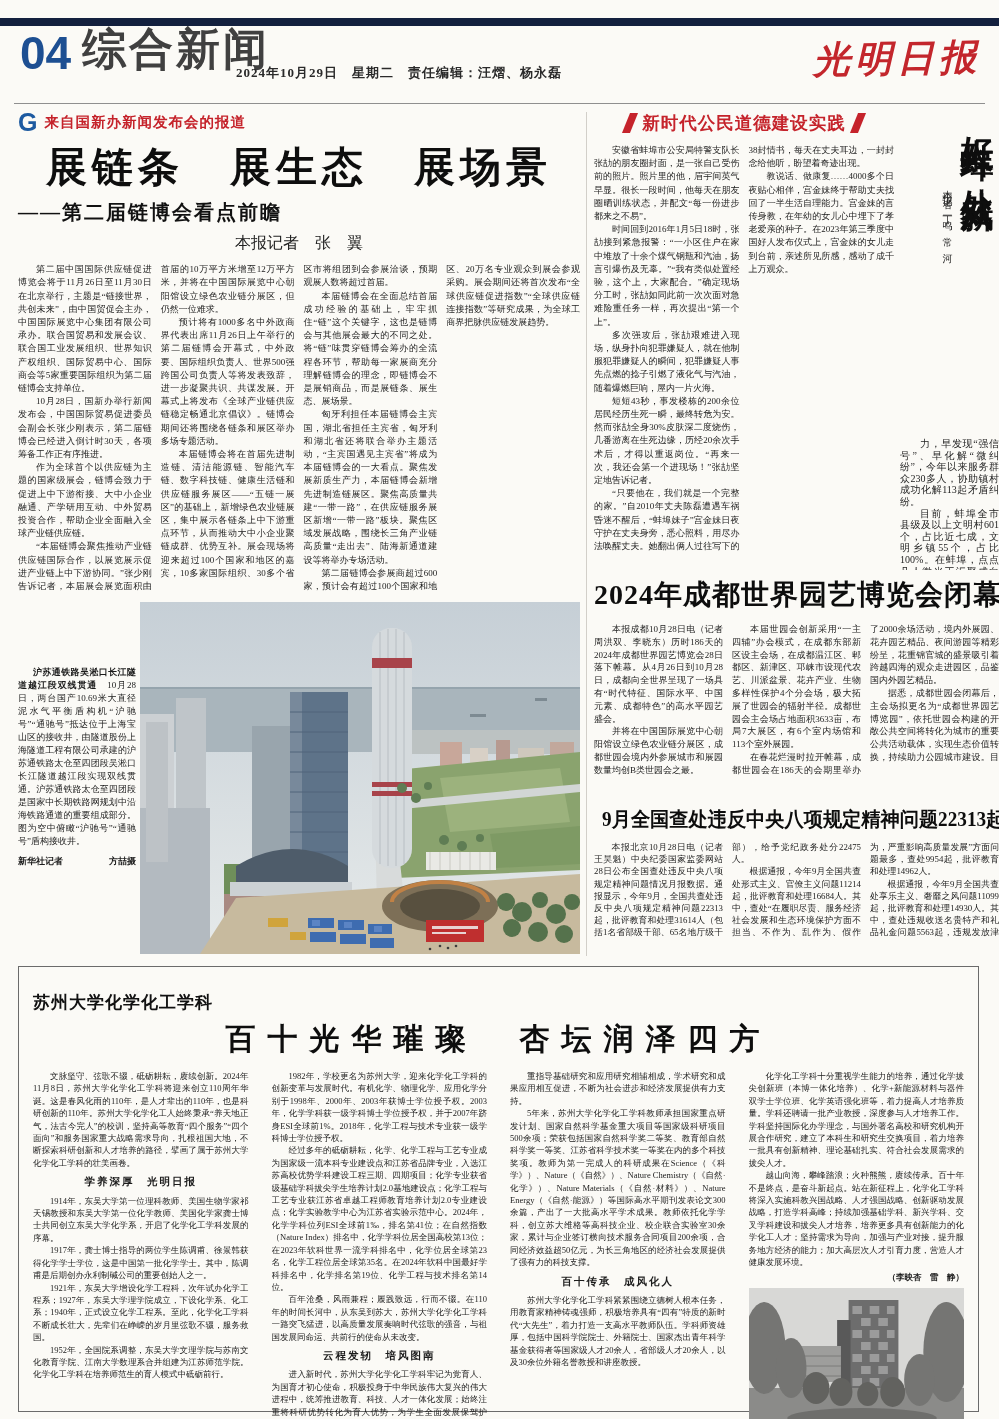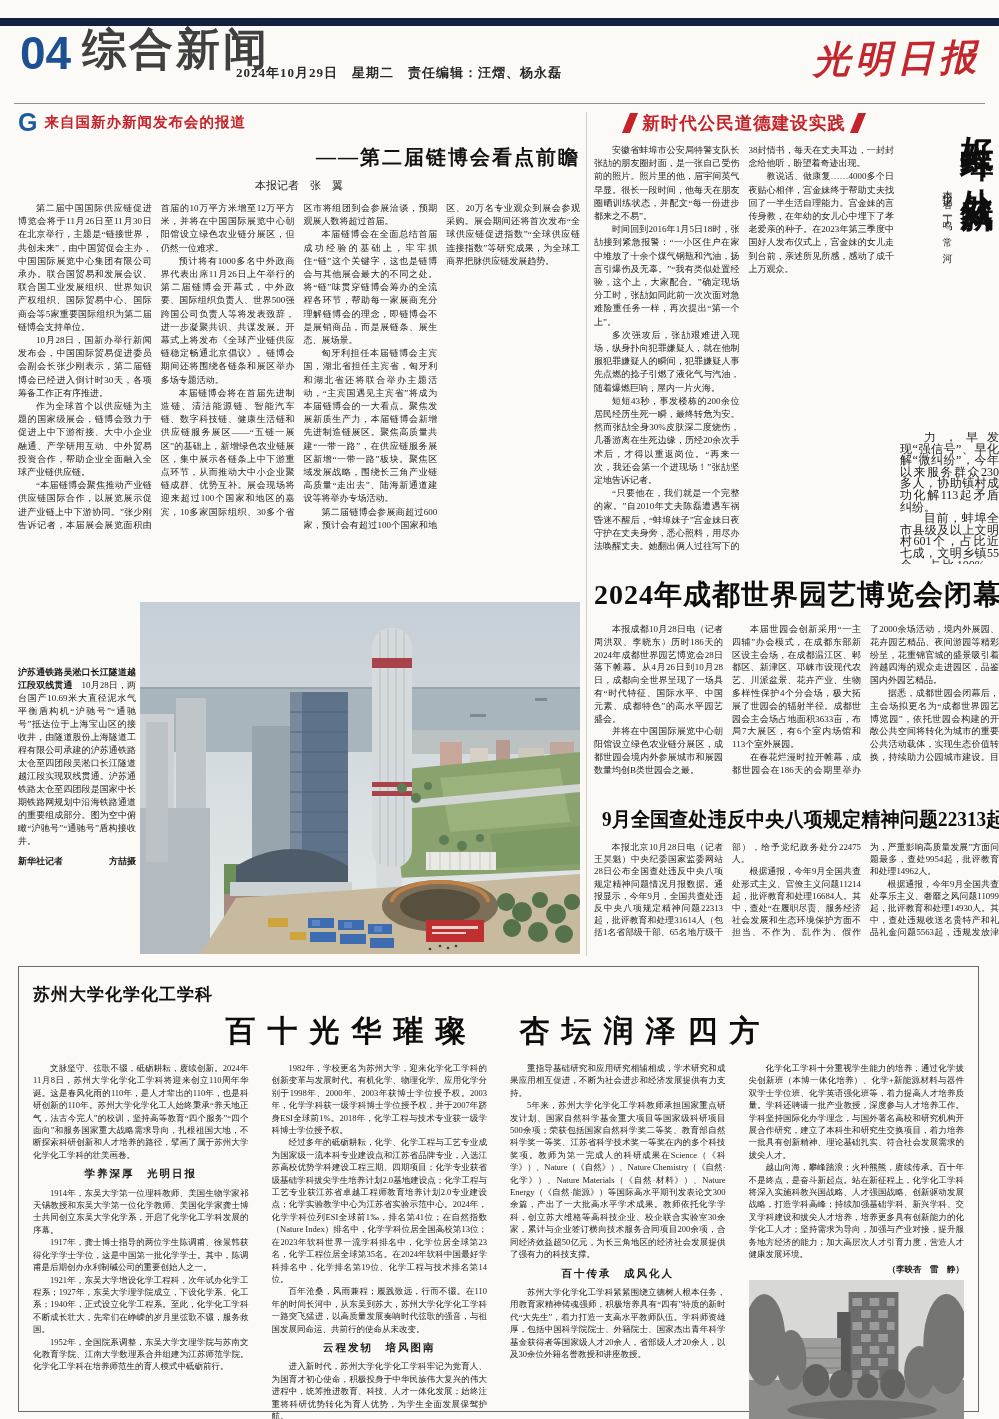--- a/index.html
+++ b/index.html
@@ -18,59 +18,59 @@
   .dateline { left:236px; top:64px; font-size:13px; font-weight:bold; color:#2a2a2a; letter-spacing:1px; }
   .masthead { right:18px; top:34px; font-size:37px; font-weight:900; font-style:italic; color:#c3262c; letter-spacing:5px; transform:rotate(-1deg); }
   .headrule { left:14px; top:103px; width:971px; height:1px; background:#8f8f8f; }
 
   
   .lead { left:18px; top:110px; width:562px; }
   .kicker { display:flex; align-items:center; gap:7px; }
   .gicon { font-family:"Liberation Sans",sans-serif; font-weight:900; font-size:25px; color:#1d5aa0; line-height:1; }
   .kicker-text { font-size:14.5px; font-weight:900; color:#c5232b; letter-spacing:1px; }
   .lead-title { margin-top:10px; text-align:center; font-size:41px; font-weight:900; letter-spacing:5px; color:#0e0e0e; line-height:1.1; }
-  .lead-sub { margin-top:9px; text-align:right; font-size:20px; font-weight:600; color:#111; letter-spacing:2px; }
-  .lead-by { margin-top:7px; text-align:center; font-size:11px; color:#222; }
+  .lead-sub { margin-top:9px; text-align:left; font-size:20px; font-weight:600; color:#111; letter-spacing:2px; }
+  .lead-by { margin-top:7px; text-align:center; font-size:16px; color:#222; }
   .bodycols { margin-top:9px; height:340px; column-count:4; column-gap:9px; font-size:9px; line-height:13.2px; text-align:justify; overflow:hidden; column-fill:auto; }
   .para { margin:0; text-indent:2em; }
 
   
   .caption { left:18px; top:666px; width:118px; font-size:9px; line-height:13px; text-align:justify; }
-  .caption b { font-weight:900; }
+  .caption b { font-weight:900;margin-left:15px; }
   .credit { display:flex; justify-content:space-between; font-weight:bold; margin-top:7px; font-size:9px; }
   .cityphoto { left:140px; top:602px; width:440px; height:352px; }
 
   .vrule { left:586px; top:112px; width:1px; height:844px; background:#d2cfc9; }
 
   
   .moral { left:594px; top:110px; width:405px; height:465px; display:flex; }
   .moral-left { width:300px; }
   .banner { display:flex; align-items:center; justify-content:center; gap:8px; height:26px; }
   .banner-text { font-size:17.5px; font-weight:900; color:#c5232b; letter-spacing:1px; }
   .slash { width:8px; height:20px; background:#c5232b; transform:skewX(-22deg); }
   .moral-cols { margin-top:8px; height:425px; column-count:2; column-gap:9px; font-size:9px; line-height:13.2px; text-align:justify; overflow:hidden; column-fill:auto; }
   .moral-right { width:105px; padding-left:6px; }
   .vblock { writing-mode:vertical-rl; height:322px; margin-left:auto; }
   .vtitle { font-size:33px; font-weight:900; letter-spacing:4px; color:#0e0e0e; }
   .vtitle .gap { margin-top:36px; }
   .vby { font-size:10px; color:#222; padding-top:58px; margin-top:14px; letter-spacing:3px; }
-  .moral-tail { font-size:12px; line-height:11.6px; text-align:justify; height:132px; overflow:hidden; }
+  .moral-tail { margin-top:6px; font-size:10px; line-height:11.6px; text-align:justify; height:132px; overflow:hidden; }
 
   
   .expo { left:594px; top:576px; width:405px; }
   .expo-title { font-size:28px; font-weight:900; text-align:center; letter-spacing:1px; color:#0d0d0d; white-space:nowrap; }
   .expo-cols { margin-top:9px; height:164px; column-count:3; column-gap:9px; font-size:9px; line-height:12.8px; text-align:justify; overflow:hidden; column-fill:auto; }
 
   
   .disc { left:594px; top:806px; width:405px; }
   .disc-title { font-size:20px; font-weight:900; text-align:center; color:#0d0d0d; white-space:nowrap; transform:scaleX(0.96); transform-origin:center; }
   .disc-cols { margin-top:8px; height:104px; column-count:3; column-gap:9px; font-size:8.8px; line-height:12.2px; text-align:justify; overflow:hidden; column-fill:auto; }
 
   
-  .adbox { left:18px; top:966px; width:961px; height:446px; border:1px solid #6b6b6b; background:#fbfaf6; padding:16px 14px; }
+  .adbox { left:18px; top:966px; width:961px; height:446px; border:1px solid #6b6b6b; background:#fbfaf6; padding:24px 14px; }
   .ad-kicker { font-family:"Liberation Sans",sans-serif; font-size:17px; font-weight:900; color:#111; letter-spacing:1px; }
   .ad-title { margin-top:5px; text-align:center; font-size:30px; font-weight:900; letter-spacing:12px; color:#0d0d0d; }
   .ad-cols { display:flex; gap:23px; margin-top:10px; height:358px; overflow:hidden; }
   .ad-col { flex:1; font-size:8.5px; line-height:12.4px; text-align:justify; overflow:hidden; }
   .subhead { text-align:center; font-weight:900; font-size:10.5px; margin:7px 0 6px; letter-spacing:2px; }
   .sign { text-align:right; font-weight:bold; margin-top:2px; }
   .campus { margin-top:5px; width:100%; height:142px; }
   .admark { text-align:right; font-size:9px; letter-spacing:2px; margin-top:3px; }
 </style>
 </head>
@@ -81,20 +81,21 @@
 <div class="abs secttitle">综合新闻</div>
 <div class="abs dateline">2024年10月29日　星期二　责任编辑：汪熠、杨永磊</div>
 <div class="abs masthead">光明日报</div>
 <div class="abs headrule"></div>
 
 <div class="abs lead">
   <div class="kicker">
     <span class="gicon">G</span>
     <span class="kicker-text">来自国新办新闻发布会的报道</span>
   </div>
+  <div class="lead-title">展链条　展生态　展场景</div>
   <div class="lead-sub">——第二届链博会看点前瞻</div>
   <div class="lead-by">本报记者　张　翼</div>
   <div class="bodycols">
       <p class="para">第二届中国国际供应链促进博览会将于11月26日至11月30日在北京举行，主题是“链接世界，共创未来”，由中国贸促会主办，中国国际展览中心集团有限公司承办。联合国贸易和发展会议、联合国工业发展组织、世界知识产权组织、国际贸易中心、国际商会等5家重要国际组织为第二届链博会支持单位。</p>
       <p class="para">10月28日，国新办举行新闻发布会，中国国际贸易促进委员会副会长张少刚表示，第二届链博会已经进入倒计时30天，各项筹备工作正有序推进。</p>
       <p class="para">作为全球首个以供应链为主题的国家级展会，链博会致力于促进上中下游衔接、大中小企业融通、产学研用互动、中外贸易投资合作，帮助企业全面融入全球产业链供应链。</p>
       <p class="para">“本届链博会聚焦推动产业链供应链国际合作，以展览展示促进产业链上中下游协同。”张少刚告诉记者，本届展会展览面积由首届的10万平方米增至12万平方米，并将在中国国际展览中心朝阳馆设立绿色农业链分展区，但仍然一位难求。</p>
       <p class="para">预计将有1000多名中外政商界代表出席11月26日上午举行的第二届链博会开幕式，中外政要、国际组织负责人、世界500强跨国公司负责人等将发表致辞，进一步凝聚共识、共谋发展。开幕式上将发布《全球产业链供应链稳定畅通北京倡议》。链博会期间还将围绕各链条和展区举办多场专题活动。</p>
       <p class="para">本届链博会将在首届先进制造链、清洁能源链、智能汽车链、数字科技链、健康生活链和供应链服务展区——“五链一展区”的基础上，新增绿色农业链展区，集中展示各链条上中下游重点环节，从而推动大中小企业聚链成群、优势互补。展会现场将迎来超过100个国家和地区的嘉宾，10多家国际组织、30多个省区市将组团到会参展洽谈，预期观展人数将超过首届。</p>
       <p class="para">本届链博会在全面总结首届成功经验的基础上，牢牢抓住“链”这个关键字，这也是链博会与其他展会最大的不同之处。将“链”味贯穿链博会筹办的全流程各环节，帮助每一家展商充分理解链博会的理念，即链博会不是展销商品，而是展链条、展生态、展场景。</p>

